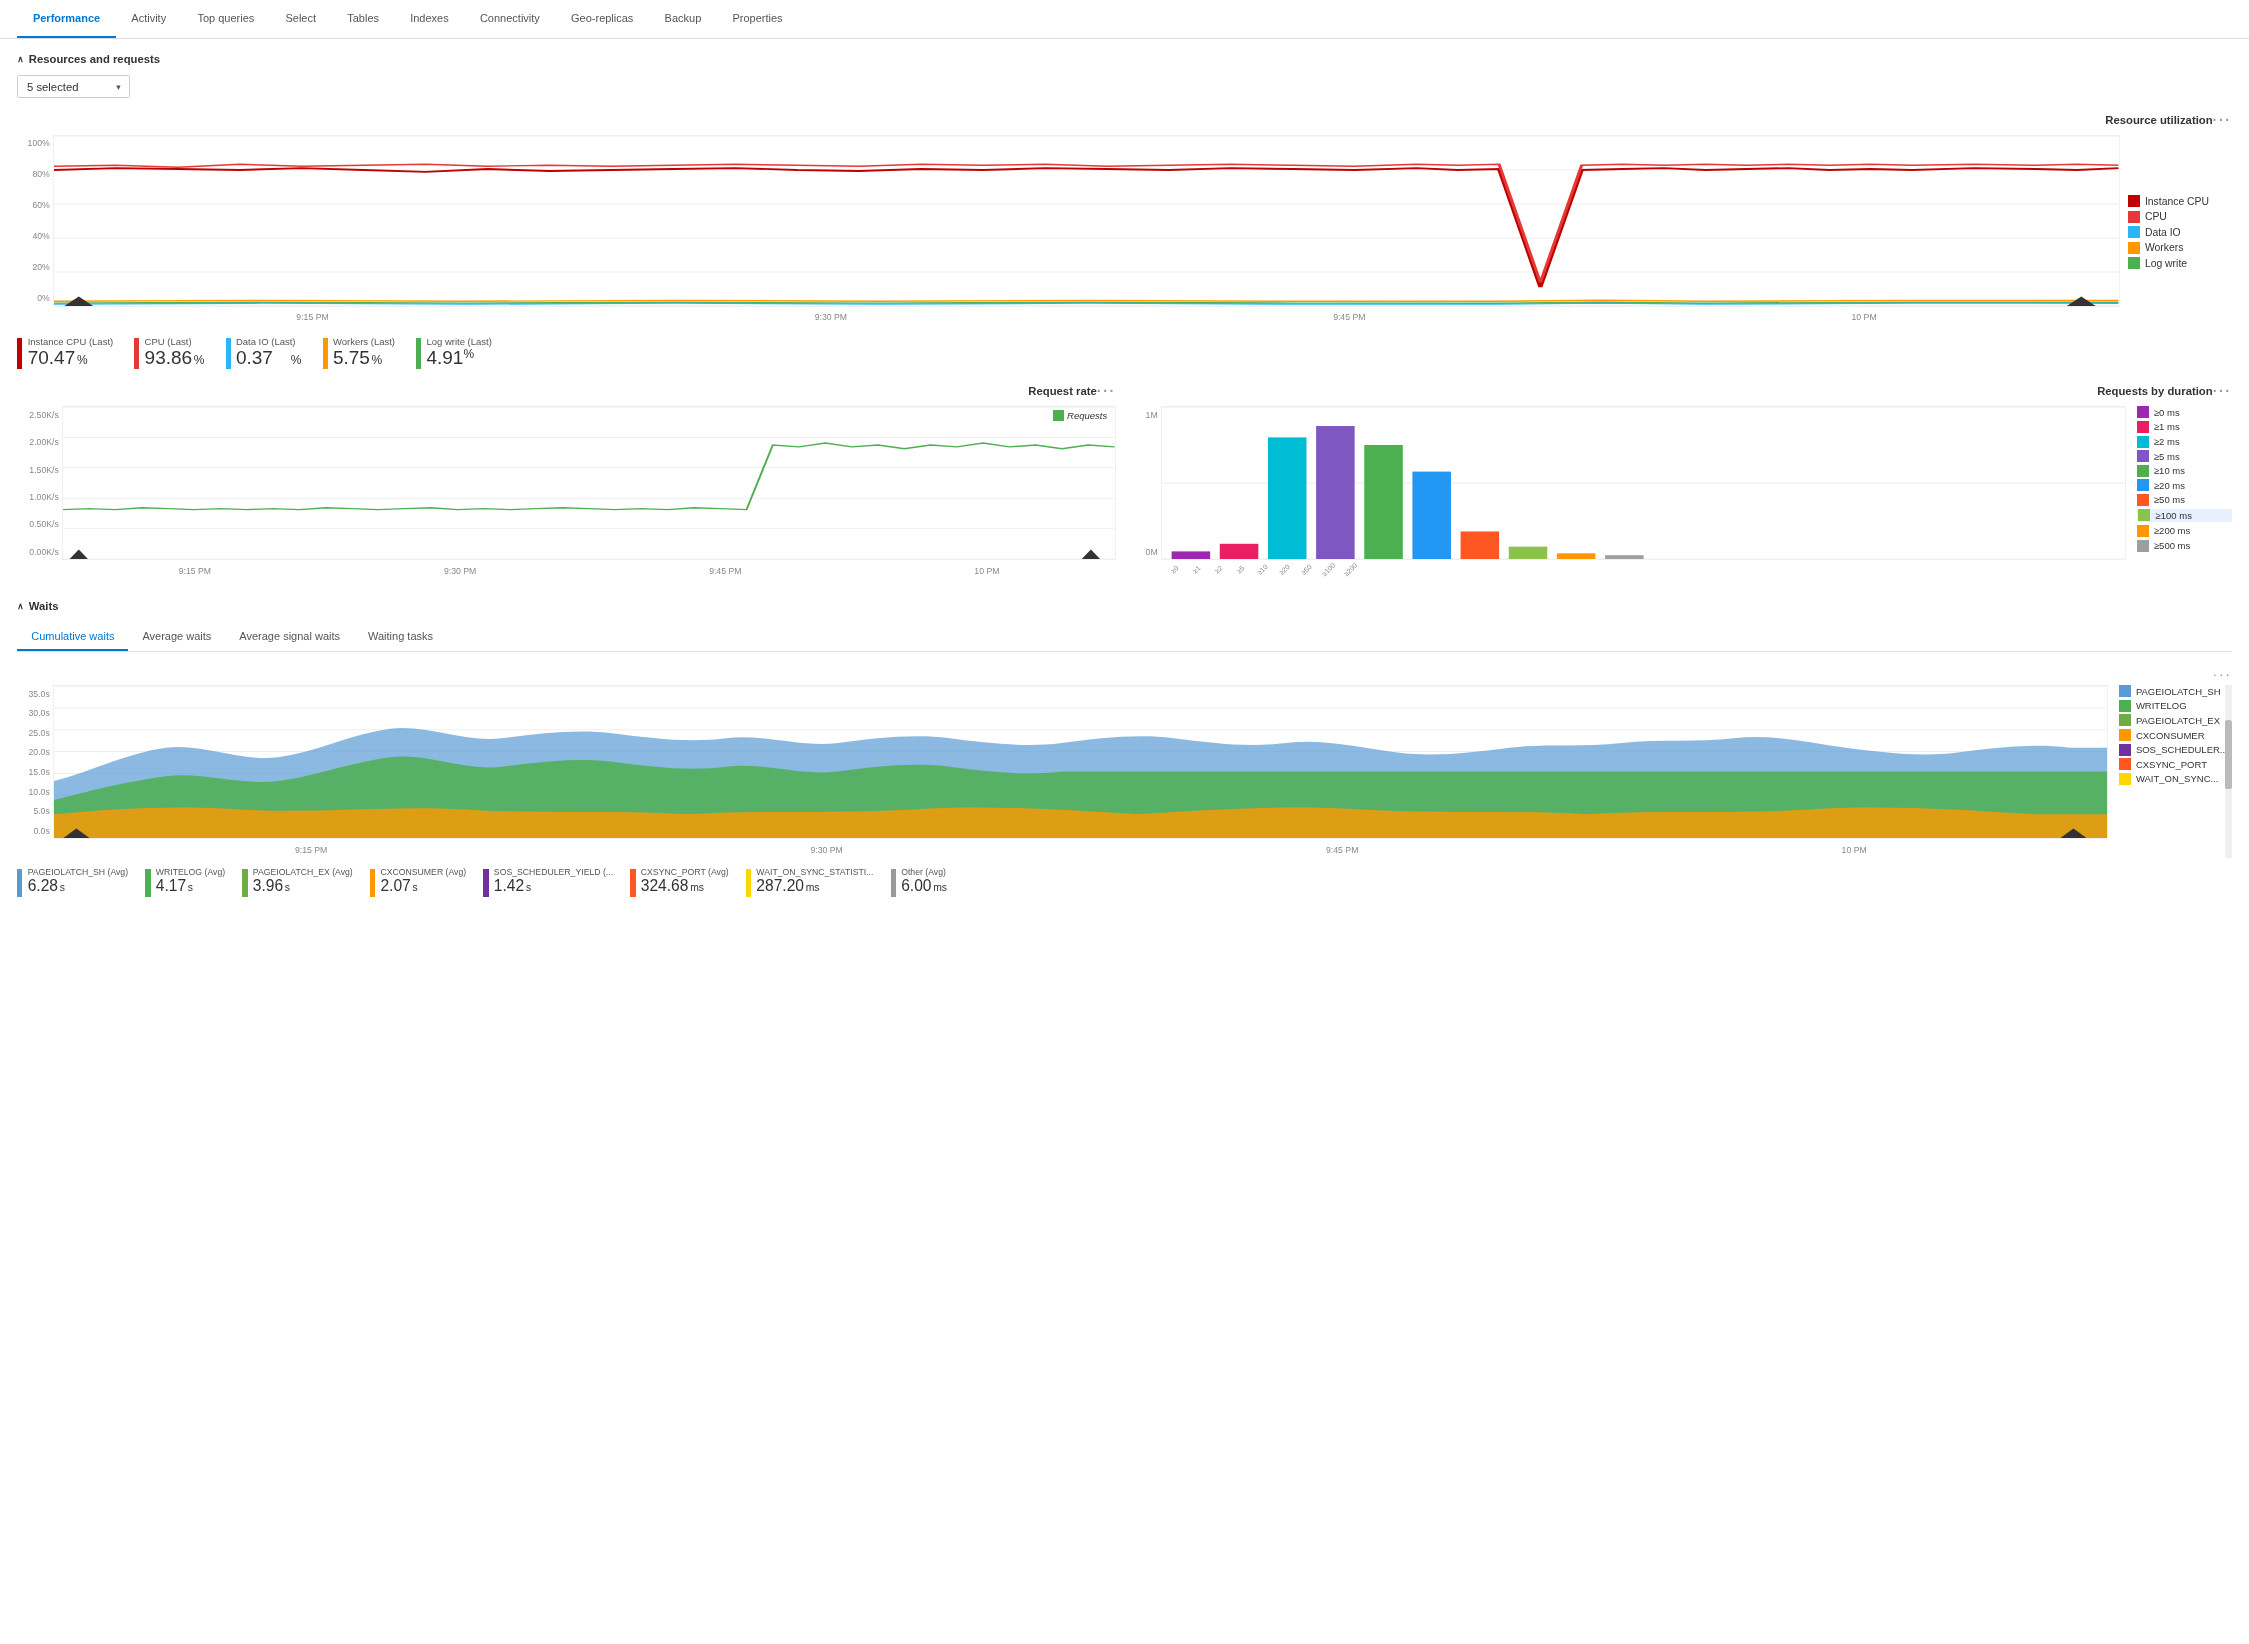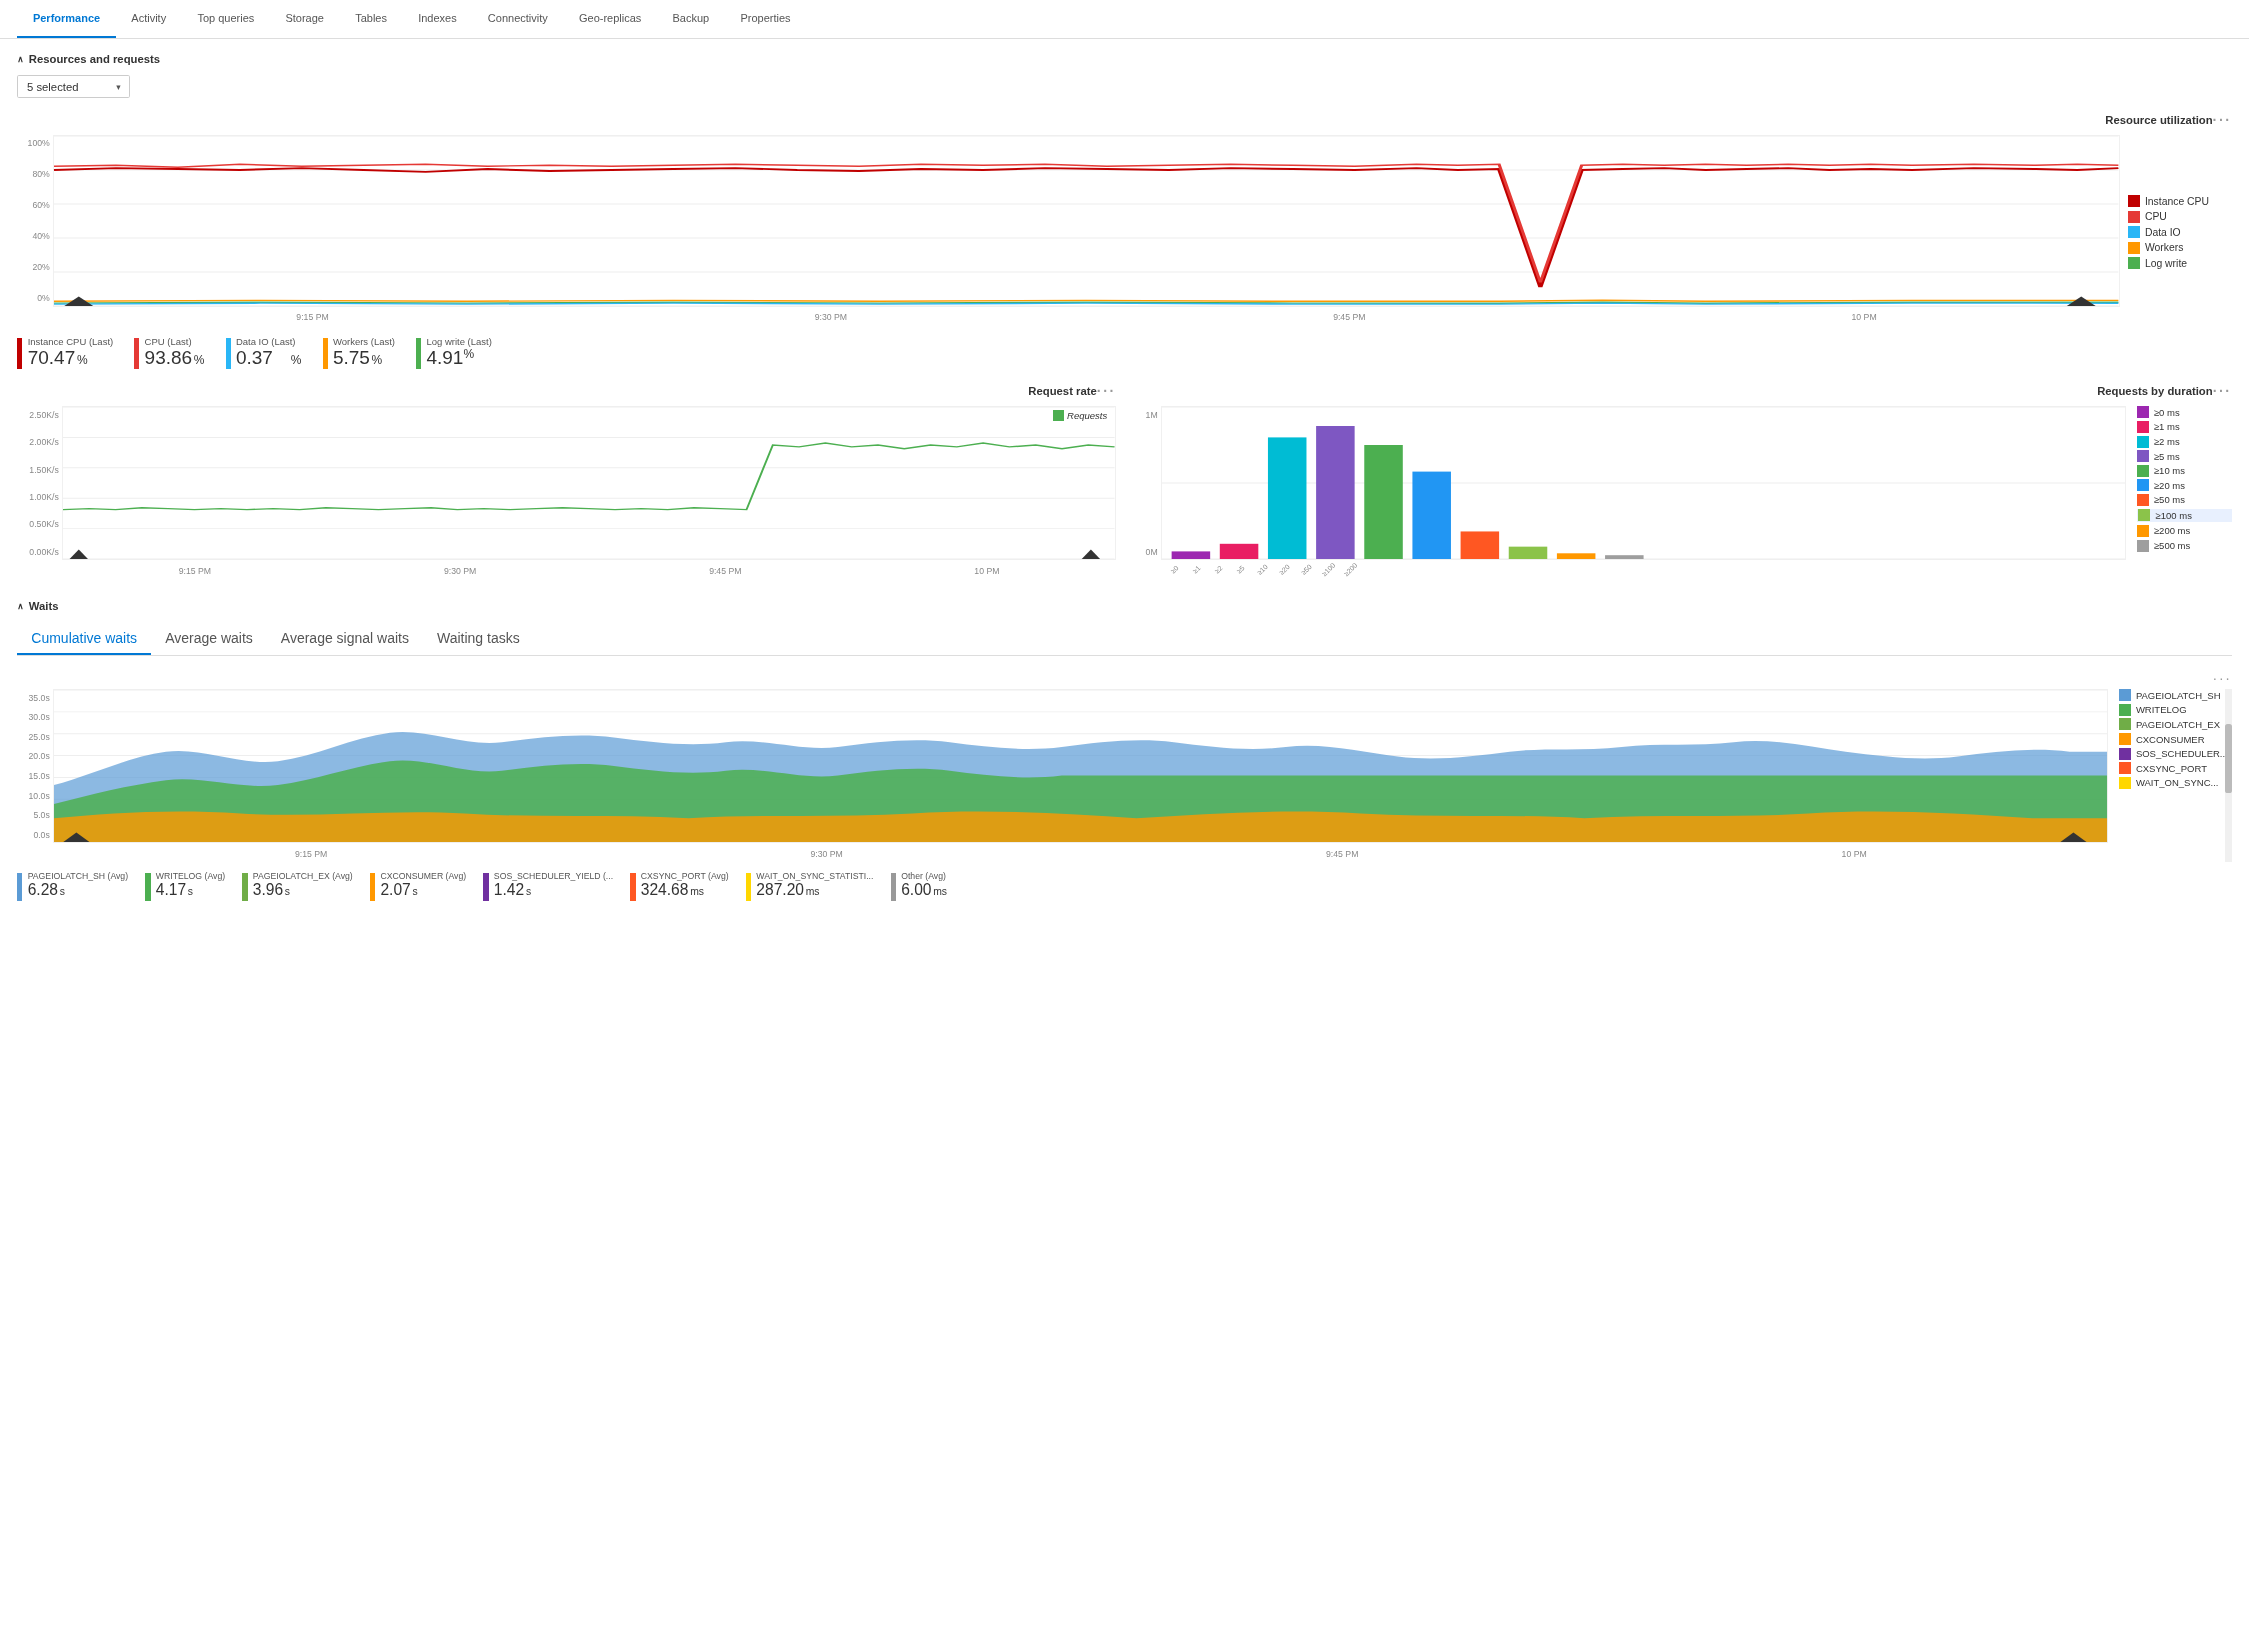--- a/index.html
+++ b/index.html
@@ -37,21 +37,21 @@
     .legend-val-label { font-size: 9.5px; color: #555; }
     .legend-val-number { font-size: 19px; font-weight: 300; color: #333; }
     .legend-val-unit { font-size: 12px; }
     
     
     .two-col { display: flex; gap: 17.3px; margin-bottom: 21px; }
     .two-col > div { flex: 1; }
     
     
     .waits-tabs { display: flex; gap: 0; border-bottom: 0.9px solid #ddd; margin-bottom: 14px; }
-    .waits-tab { padding: 7px 14px; cursor: pointer; font-size: 14px; color: #555; border-bottom: 2.6px solid transparent; }
+    .waits-tab { padding: 7px 14px; cursor: pointer; font-size: 11px; color: #555; border-bottom: 2.6px solid transparent; }
     .waits-tab.active { color: #0078d4; border-bottom: 2.6px solid #0078d4; }
     
     
     .stats-row { display: flex; gap: 17.3px; flex-wrap: wrap; margin-top: 7px; }
     .stat-item { display: flex; align-items: flex-start; gap: 5.2px; }
     .stat-bar { width: 5.2px; height: 28px; margin-top: 1.7px; }
     .stat-label { font-size: 8.7px; color: #555; }
     .stat-value { font-size: 15.6px; font-weight: 300; }
     .stat-unit { font-size: 10.4px; }
     
@@ -59,21 +59,21 @@
     
     .resource-util-section { margin-bottom: 7px; }
   </style>
 </head>
 <body>
 
 <div class="nav-tabs">
   <div class="nav-tab active">Performance</div>
   <div class="nav-tab">Activity</div>
   <div class="nav-tab">Top queries</div>
-  <div class="nav-tab">Storage</div>
+  <div class="nav-tab">Select</div>
   <div class="nav-tab">Tables</div>
   <div class="nav-tab">Indexes</div>
   <div class="nav-tab">Connectivity</div>
   <div class="nav-tab">Geo-replicas</div>
   <div class="nav-tab">Backup</div>
   <div class="nav-tab">Properties</div>
 </div>
 
 <div class="main">
 

